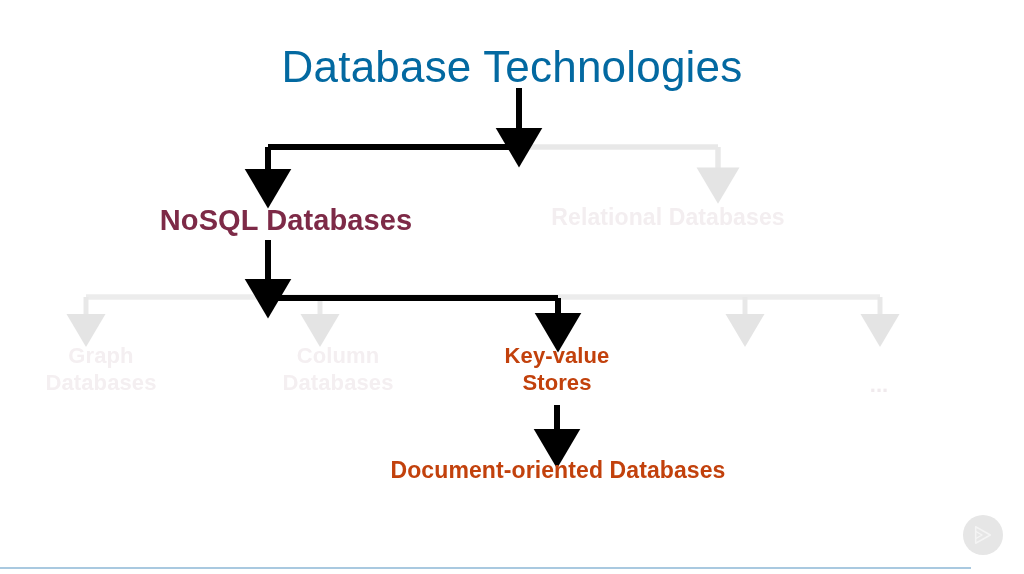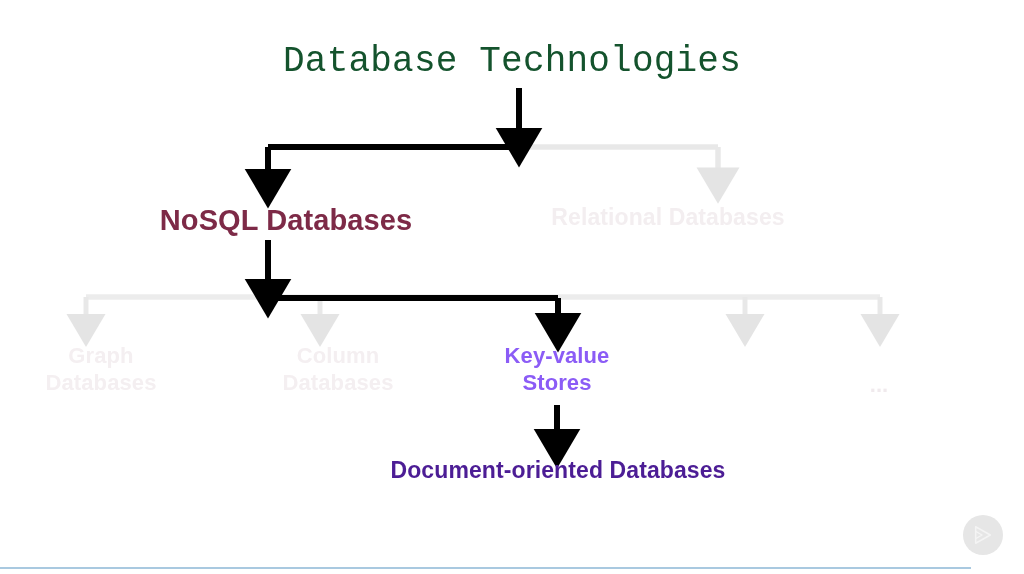--- a/index.html
+++ b/index.html
@@ -28,25 +28,24 @@
     position: absolute;
     text-align: center;
     line-height: 1.22;
     white-space: pre-line;
   }
   
   #title-node {
     left: 212px;
     top: 40px;
     width: 600px;
-    font-size: 36px;
+    font-size: 44px;
     font-weight: 400;
-    color: #14532d;
+    color: #0369a1;
     letter-spacing: 0.2px;
-    font-family: Liberation Mono, monospace;
   }
   
   #node-nosql {
     left: 116px;
     top: 203px;
     width: 340px;
     font-size: 29px;
     font-weight: bold;
     color: #7d2a47;
     letter-spacing: 0.1px;
@@ -73,21 +72,21 @@
     color: #f4eff1;
   }
   #node-object {
     left: 243px;
     width: 190px;
     color: #f4eff1;
   }
   #node-keyvalue {
     left: 462px;
     width: 190px;
-    color: #8b5cf6;
+    color: #c2410c;
   }
   #node-widecolumn {
     left: 648px;
     width: 192px;
     color: #f4eff1;
   }
   #node-ellipsis {
     left: 848px;
     top: 372px;
     width: 62px;
@@ -95,21 +94,21 @@
     font-weight: bold;
     color: #f0eaed;
   }
   
   #node-document {
     left: 308px;
     top: 456px;
     width: 500px;
     font-size: 23px;
     font-weight: bold;
-    color: #4c1d95;
+    color: #c2410c;
     letter-spacing: 0.1px;
     text-align: center;
   }
   
   #play-watermark {
     position: absolute;
     left: 963px;
     top: 515px;
     width: 40px;
     height: 40px;

